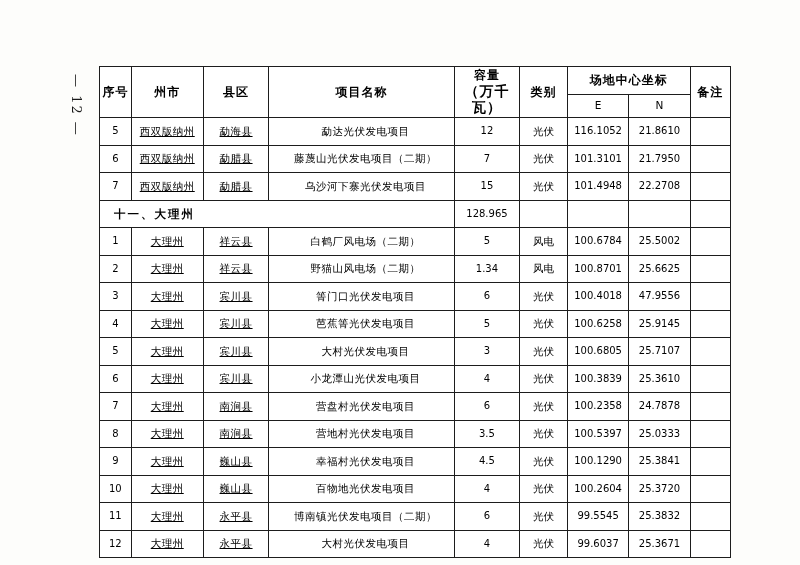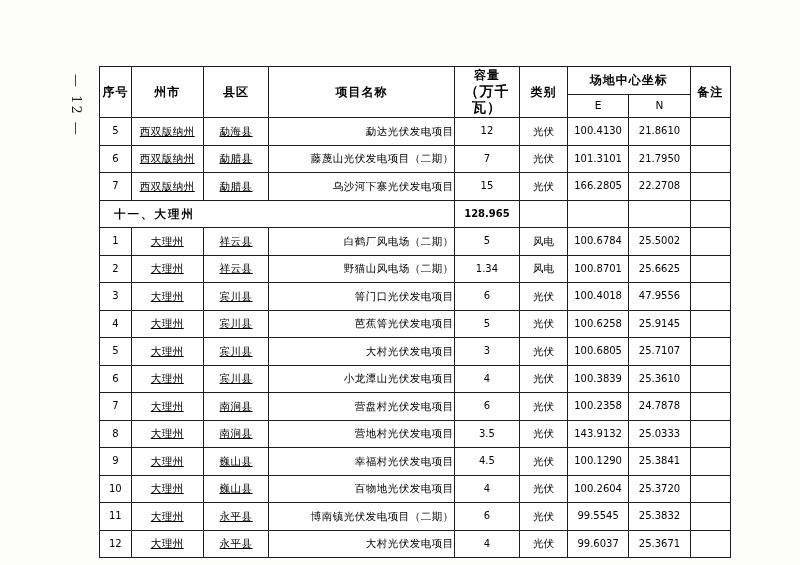--- a/index.html
+++ b/index.html
@@ -76,36 +76,36 @@
 
   thead tr.r1 th { height: 27px; }
   thead tr.r2 th { height: 22px; font-size: 10.5px; font-weight: normal; letter-spacing: 0; }
   .coord-head { letter-spacing: 1px; margin-left: 26px; }
   .cap-head div { line-height: 1.15; }
   .cap-head .u { font-size: 14px; }
 
   tbody tr { height: 27.5px; }
   tbody td.num { font-family: "DejaVu Sans", "Liberation Sans", sans-serif; font-size: 10px; }
   tbody td.proj {
-    text-align: right;
+    text-align: center;
     padding-left: 8px;
     letter-spacing: 0.5px;
   }
   tbody td.city, tbody td.county { letter-spacing: 0.5px; text-decoration: underline; }
   tr.section td {
     height: 26px;
     font-weight: bold;
   }
   tr.section td.section-title {
     text-align: left;
     padding-left: 14px;
     letter-spacing: 2px;
     font-size: 11.5px;
   }
-  tr.section td.section-cap { font-weight: bold; font-size: 10px; }
+  tr.section td.section-cap { font-weight: normal; font-size: 10px; }
   .blank { }
 </style>
 </head>
 <body>
 
 <div class="page">
 
   <div class="page-marker">
     <span>— 12 —</span>
   </div>
@@ -142,21 +142,21 @@
       </tr>
     </thead>
     <tbody id="table-body">
         <tr>
           <td class="num">5</td>
           <td class="city">西双版纳州</td>
           <td class="county">勐海县</td>
           <td class="proj">勐达光伏发电项目</td>
           <td class="num">12</td>
           <td>光伏</td>
-          <td class="num">100.4130</td>
+          <td class="num">116.1052</td>
           <td class="num">21.8610</td>
           <td></td>
         </tr>
         <tr>
           <td class="num">6</td>
           <td class="city">西双版纳州</td>
           <td class="county">勐腊县</td>
           <td class="proj">藤蔑山光伏发电项目（二期）</td>
           <td class="num">7</td>
           <td>光伏</td>
@@ -164,21 +164,21 @@
           <td class="num">21.7950</td>
           <td></td>
         </tr>
         <tr>
           <td class="num">7</td>
           <td class="city">西双版纳州</td>
           <td class="county">勐腊县</td>
           <td class="proj">乌沙河下寨光伏发电项目</td>
           <td class="num">15</td>
           <td>光伏</td>
-          <td class="num">166.2805</td>
+          <td class="num">101.4948</td>
           <td class="num">22.2708</td>
           <td></td>
         </tr>
         <tr class="section">
           <td class="section-title" colspan="4">十一、大理州</td>
           <td class="section-cap num">128.965</td>
           <td class="blank"></td>
           <td class="blank"></td>
           <td class="blank"></td>
           <td class="blank"></td>
@@ -260,21 +260,21 @@
           <td class="num">24.7878</td>
           <td></td>
         </tr>
         <tr>
           <td class="num">8</td>
           <td class="city">大理州</td>
           <td class="county">南涧县</td>
           <td class="proj">营地村光伏发电项目</td>
           <td class="num">3.5</td>
           <td>光伏</td>
-          <td class="num">143.9132</td>
+          <td class="num">100.5397</td>
           <td class="num">25.0333</td>
           <td></td>
         </tr>
         <tr>
           <td class="num">9</td>
           <td class="city">大理州</td>
           <td class="county">巍山县</td>
           <td class="proj">幸福村光伏发电项目</td>
           <td class="num">4.5</td>
           <td>光伏</td>

